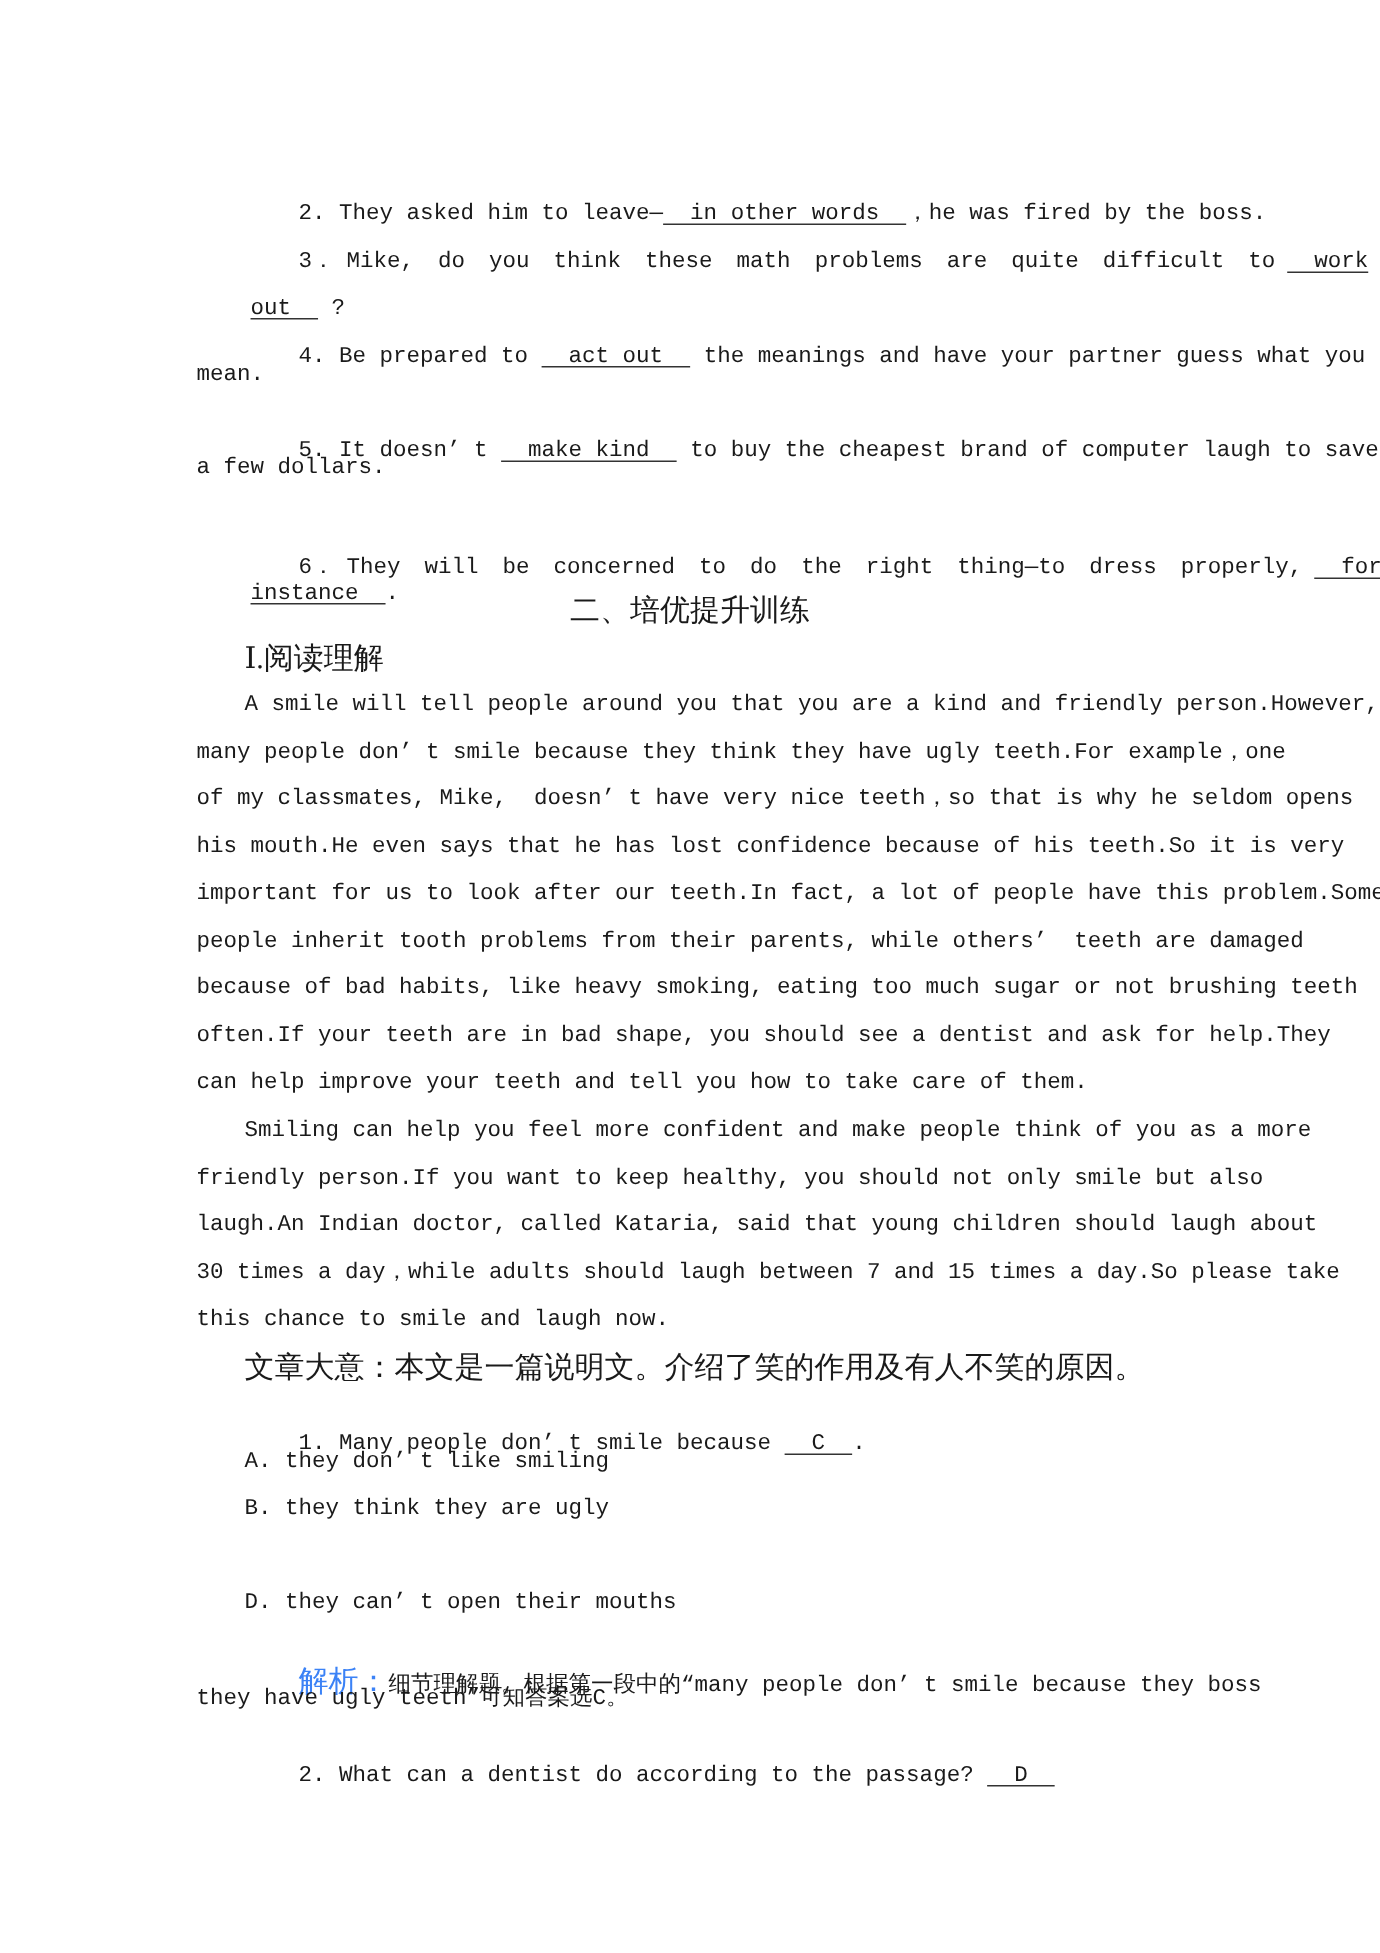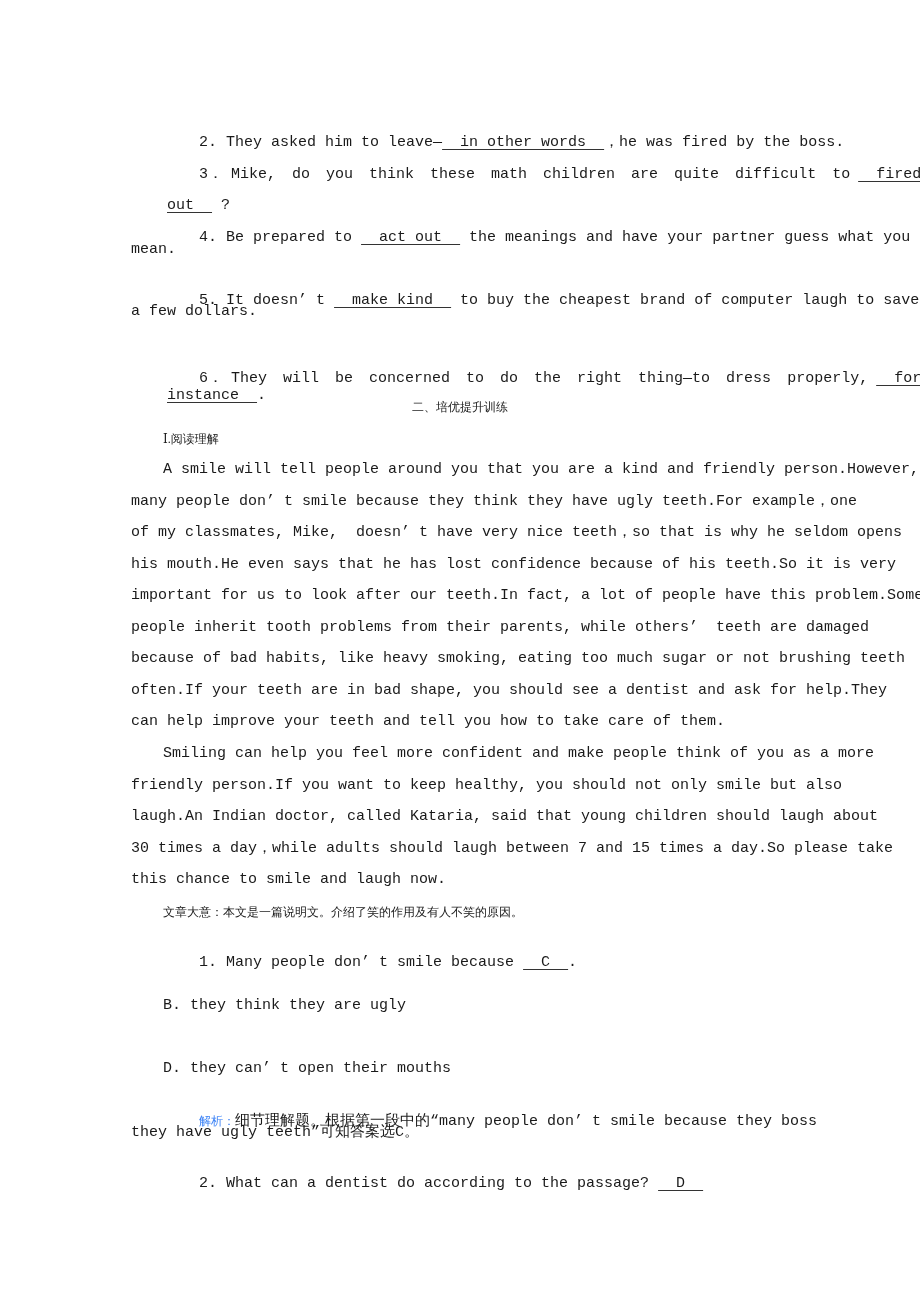--- a/index.html
+++ b/index.html
@@ -1,37 +1,37 @@
 <!DOCTYPE html>
 <html><head>
 <meta charset="utf-8">
 <style>
   html, body { margin: 0; padding: 0; background: #ffffff; }
   body { width: 920px; height: 1302px; position: relative; overflow: hidden;
          font-family: "Liberation Serif", "DejaVu Serif", serif; color: #1a1a1a; }
   .page { position: absolute; left: 0; top: 0; width: 920px; height: 1302px; }
   .line { position: absolute; left: 131px; font-size: 15px; line-height: 20px; white-space: pre;
           font-family: "Liberation Mono", "DejaVu Sans Mono", monospace; letter-spacing: 0px; }
-  .serif { font-family: "Liberation Serif", "DejaVu Serif", serif; font-size: 12px; }
+  .serif { font-family: "Liberation Serif", "DejaVu Serif", serif; font-size: 20px; }
   .ind { left: 163px; }
   .blank { text-decoration: underline; text-decoration-color: #333; text-underline-offset: 3px; }
   .center { left: 0; width: 920px; text-align: center; }
   .blue { color: #3b82f6; margin-top: 28px; }
 </style>
 </head>
 <body>
 
 <div class="page">
 
   <div class="line ind" style="top:113px">
     <span>2.</span><span> They asked him to leave—</span><span class="blank">  in other words  </span><span>，he was fired by the boss.</span>
   </div>
 
   <div class="line ind" style="top:145px">
-    <span>3．</span><span style="word-spacing:-1px"> Mike,  do  you  think  these  math  children  are  quite  difficult  to </span><span class="blank">  fired</span>
+    <span>3．</span><span style="word-spacing:-1px"> Mike,  do  you  think  these  math  problems  are  quite  difficult  to </span><span class="blank">  work</span>
   </div>
   <div class="line" style="top:176px">
     <span class="blank">out  </span><span> ?</span>
   </div>
 
   <div class="line ind" style="top:208px">
     <span>4.</span><span> Be prepared to </span><span class="blank">  act out  </span><span> the meanings and have your partner guess what you</span>
   </div>
   <div class="line" style="top:240px">mean.</div>
 
@@ -64,20 +64,21 @@
   <div class="line" style="top:776px">friendly person.If you want to keep healthy, you should not only smile but also</div>
   <div class="line" style="top:807px">laugh.An Indian doctor, called Kataria, said that young children should laugh about</div>
   <div class="line" style="top:839px">30 times a day，while adults should laugh between 7 and 15 times a day.So please take</div>
   <div class="line" style="top:870px">this chance to smile and laugh now.</div>
 
   <div class="line ind serif" style="top:902px">文章大意：本文是一篇说明文。介绍了笑的作用及有人不笑的原因。</div>
 
   <div class="line ind" style="top:933px">
     <span>1. Many people don’ t smile because </span><span class="blank">  C  </span><span>.</span>
   </div>
+  <div class="line ind" style="top:965px">A. they don’ t like smiling</div>
   <div class="line ind" style="top:996px">B. they think they are ugly</div>
   <div class="line ind" style="top:1059px">D. they can’ t open their mouths</div>
 
   <div class="line ind" style="top:1091px">
     <span class="blue serif">解析：</span><span>细节理解题。根据第一段中的“many people don’ t smile because they boss</span>
   </div>
   <div class="line" style="top:1123px">they have ugly teeth”可知答案选C。</div>
 
   <div class="line ind" style="top:1154px">
     <span>2. What can a dentist do according to the passage? </span><span class="blank">  D  </span>

